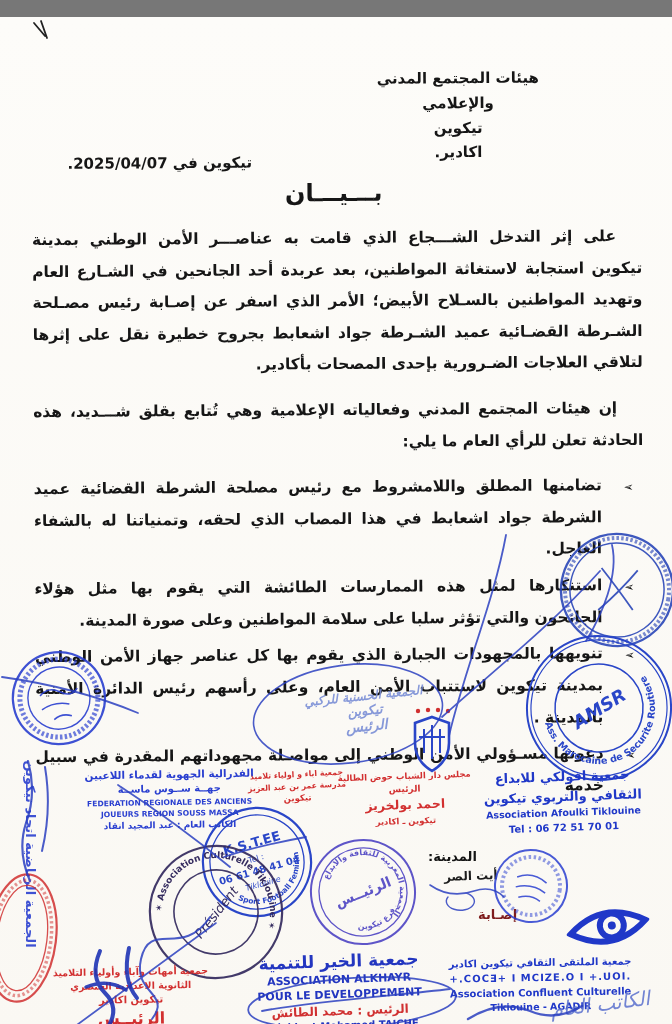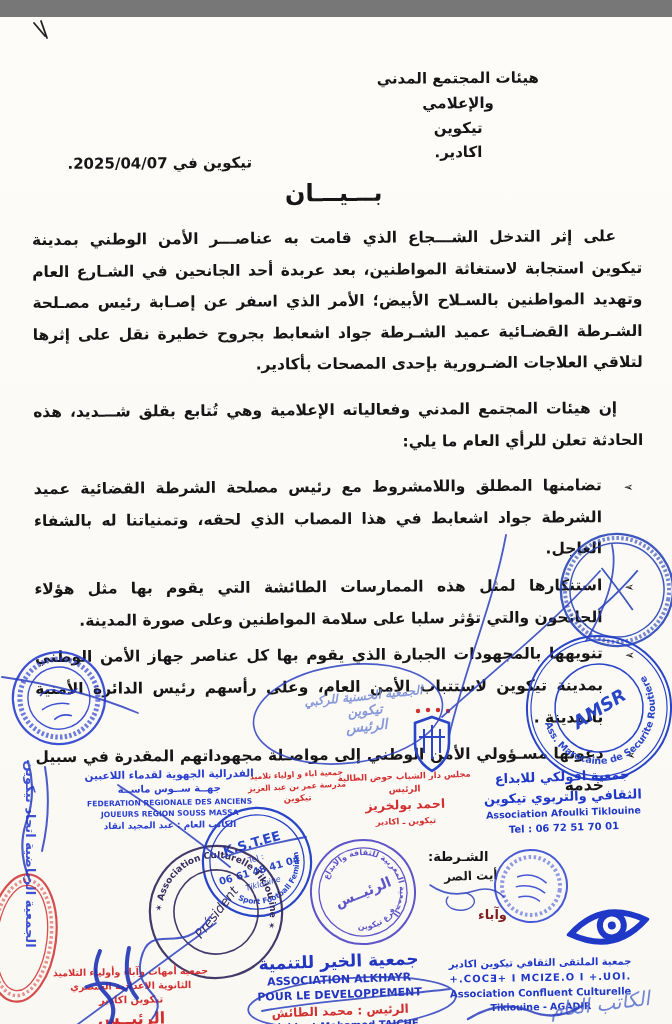--- a/index.html
+++ b/index.html
@@ -195,23 +195,23 @@
       <text x="75" y="82" text-anchor="middle" fill="#2a46c8" font-size="18" font-weight="bold" font-style="italic" transform="rotate(-38 75 75)">AMSR</text>
     </svg>
 
     <div class="stamp txtstamp" style="left:468px;top:750px;width:190px;transform:rotate(-2deg);color:#2038c8;line-height:1.5">
       <div style="font-size:13px">جمعية افولكي للابداع</div>
       <div style="font-size:13px">الثقافي والتربوي تيكوين</div>
       <div style="font-size:9.5px;direction:ltr">Association Afoulki Tiklouine</div>
       <div style="font-size:10px;direction:ltr">Tel : 06 72 51 70 01</div>
     </div>
 
-    <div class="stamp" style="left:428px;top:832px;direction:rtl;font-weight:700;font-size:13px;color:#141414">الشـرطة:</div>
+    <div class="stamp" style="left:428px;top:832px;direction:rtl;font-weight:700;font-size:13px;color:#141414">المدينة:</div>
     <div class="stamp" style="left:444px;top:852px;direction:rtl;font-weight:700;font-size:12px;color:#1c1c1c;transform:rotate(-2deg)">أيت الصر</div>
-    <div class="stamp" style="left:478px;top:890px;direction:rtl;font-weight:700;font-size:13px;color:#7e1d1d">وآباء</div>
+    <div class="stamp" style="left:478px;top:890px;direction:rtl;font-weight:700;font-size:13px;color:#7e1d1d">إصـابة</div>
 
     <svg class="stamp" style="left:492px;top:830px;transform:rotate(8deg)" width="78" height="78" viewBox="0 0 78 78">
       <g fill="none" stroke="#2a3fd0" opacity="0.85">
         <circle cx="39" cy="39" r="36" stroke-width="2"></circle>
         <circle cx="39" cy="39" r="29" stroke-width="4" stroke-dasharray="2.5 2.5" opacity="0.6"></circle>
         <path d="M24,32 q15,-8 30,2 M24,42 q16,-6 30,2 M28,52 q12,-5 22,1" stroke-width="1.5"></path>
       </g>
     </svg>
 
     <svg class="stamp" style="left:566px;top:878px;transform:rotate(-8deg)" width="84" height="64" viewBox="0 0 84 64">

